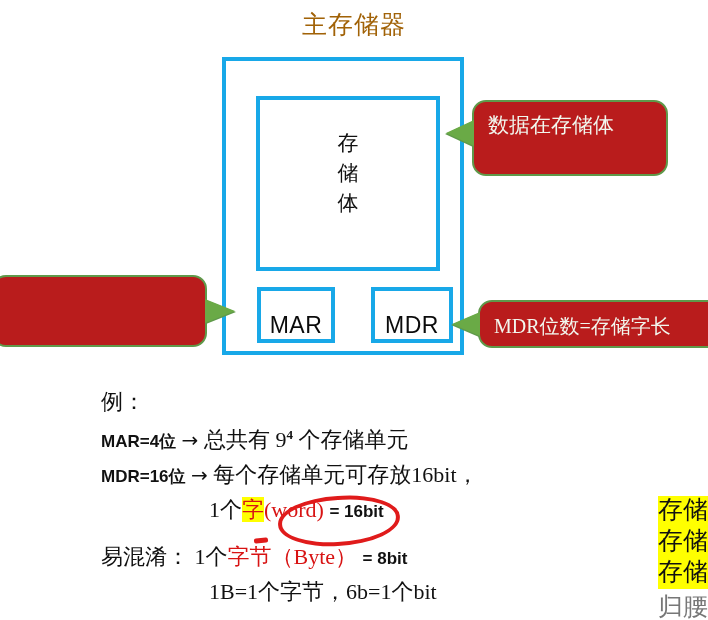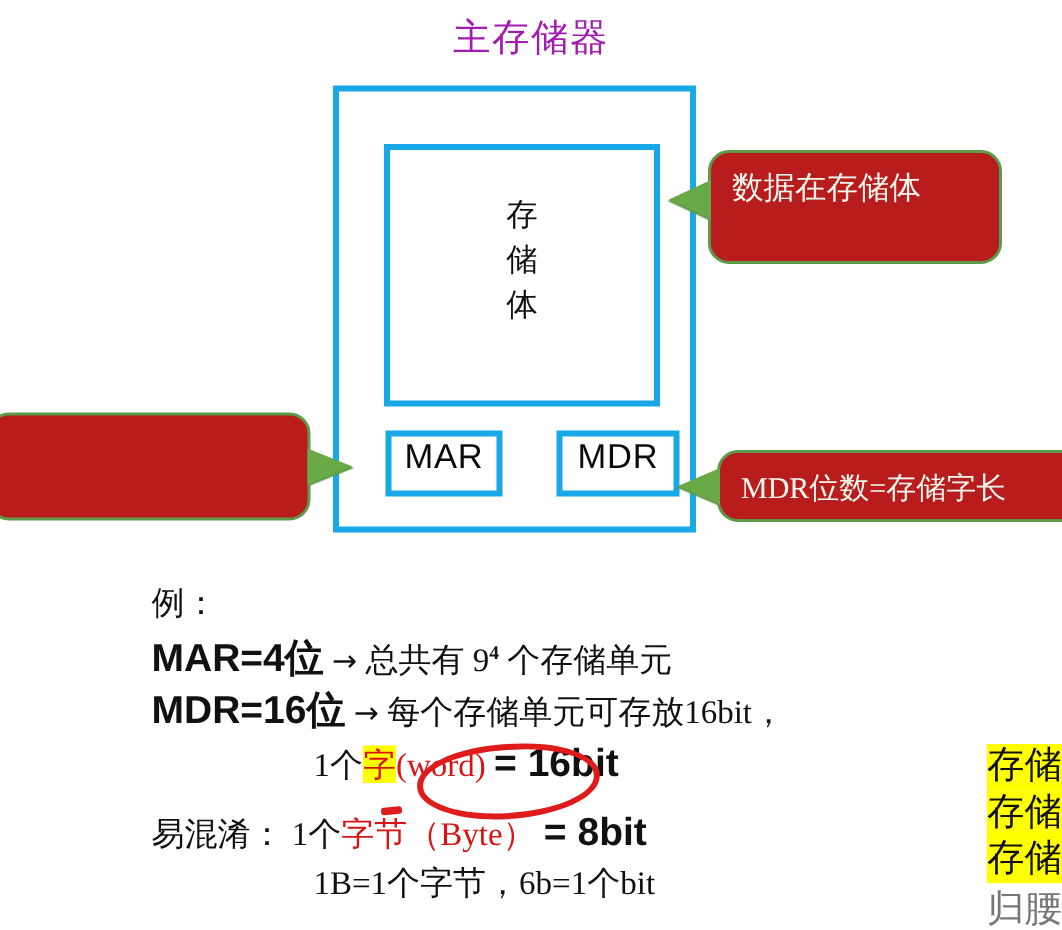--- a/index.html
+++ b/index.html
@@ -18,21 +18,21 @@
 
   
   #slide-title {
     position: absolute;
     left: 0;
     top: 8px;
     width: 708px;
     text-align: center;
     font-size: 25px;
     font-family: "Liberation Serif", "DejaVu Serif", serif;
-    color: #a21caf;
+    color: #a16207;
     letter-spacing: 1px;
   }
 
   
   #memory-diagram {
     position: absolute;
     left: 222px;
     top: 57px;
     width: 242px;
     height: 298px;
@@ -60,26 +60,26 @@
     font-size: 21px;
     line-height: 30px;
     color: #111111;
     writing-mode: horizontal-tb;
   }
   #storage-body-label span { display: block; }
 
   .reg-box {
     position: absolute;
     top: 226px;
-    height: 44px;
+    height: 56px;
     border: 4px solid #18A8E8;
     box-sizing: border-box;
     background: #ffffff;
     display: flex;
-    align-items: flex-start;
+    align-items: flex-end;
     justify-content: center;
     font-size: 23px;
     font-weight: 400;
     color: #0b0b0b;
     letter-spacing: 0.5px;
   }
   #mar-box { left: 31px; width: 78px; }
   #mdr-box { left: 145px; width: 82px; }
 
   
@@ -168,21 +168,21 @@
     font-size: 22px;
     line-height: 33px;
     color: #111111;
     font-family: "Liberation Serif", "DejaVu Serif", serif;
     white-space: nowrap;
   }
   #example-block .ln { display: block; }
   #example-block .latin {
     font-family: "Liberation Sans", "DejaVu Sans", sans-serif;
     font-weight: bold;
-    font-size: 26px;
+    font-size: 17px;
   }
   .indent-2 { padding-left: 108px; }
   .arrow { font-family: "DejaVu Sans", sans-serif; font-size: 20px; }
   sup.exp {
     font-size: 13px;
     vertical-align: super;
     font-weight: bold;
   }
   .hl-yellow {
     background: #FFFF00;

